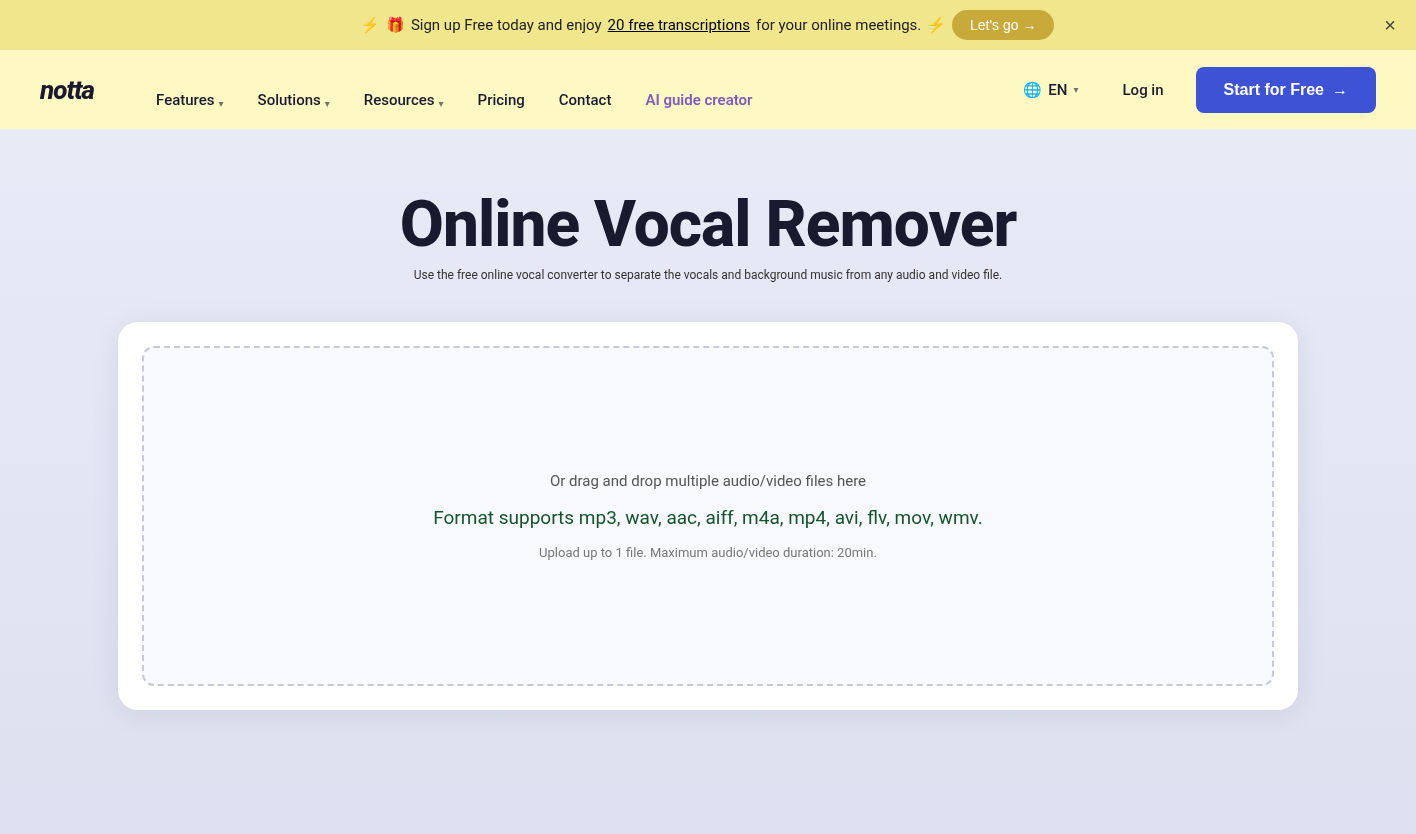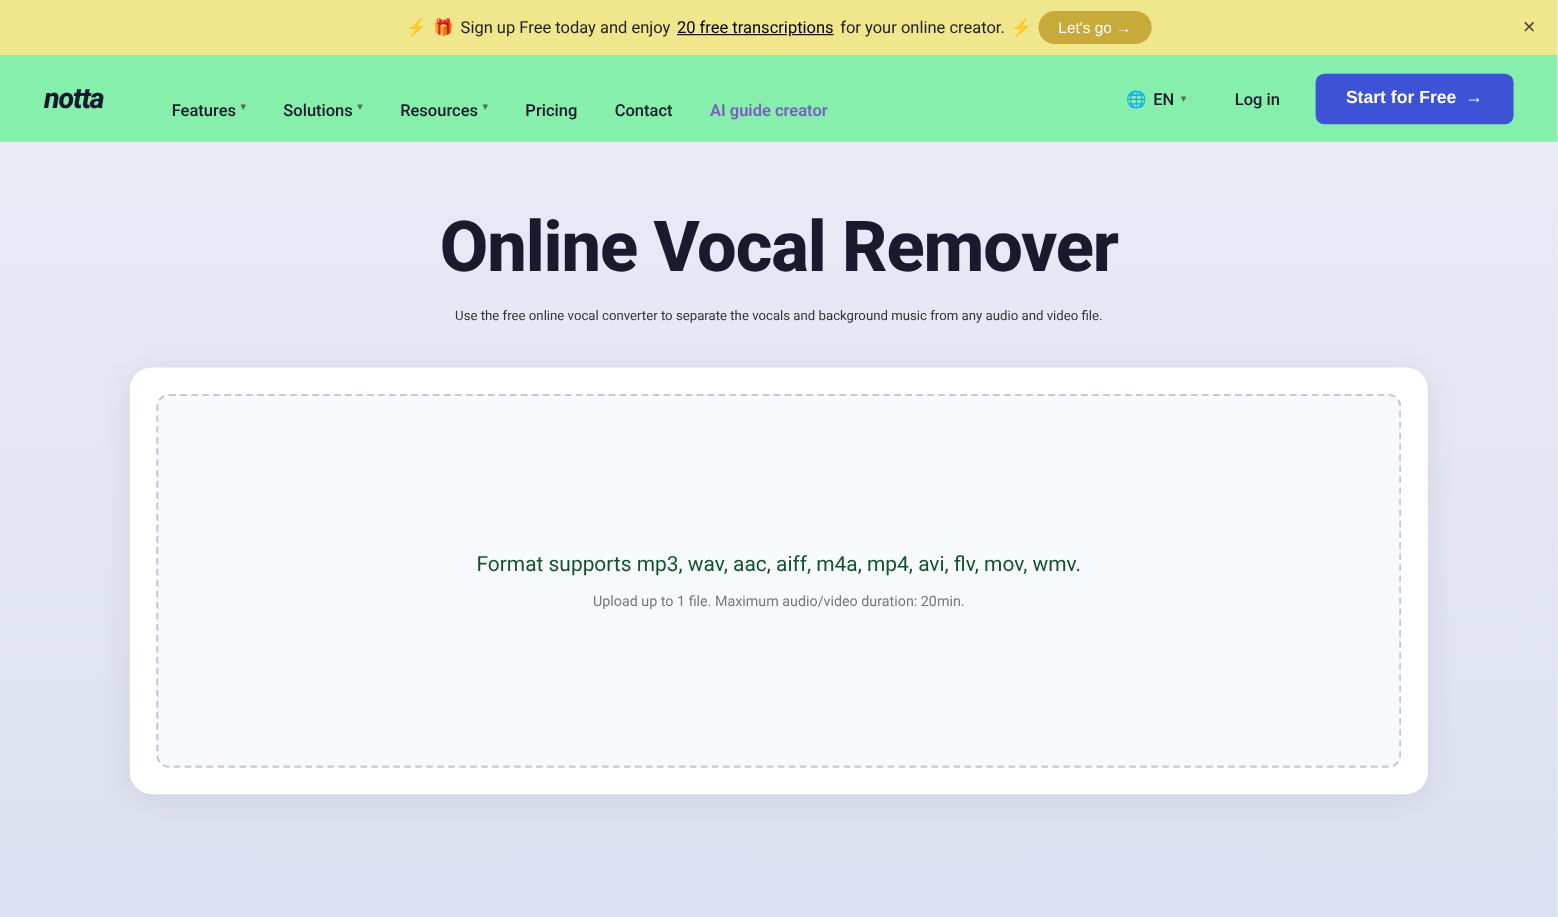--- a/index.html
+++ b/index.html
@@ -65,21 +65,21 @@
       background: none;
       border: none;
       font-size: 20px;
       cursor: pointer;
       color: #444;
       line-height: 1;
     }
 
     
     .navbar {
-      background: #86efac;
+      background: #fef9c3;
       display: flex;
       align-items: center;
       padding: 0 40px;
       height: 80px;
       border-bottom: 1px solid #eee;
       position: relative;
       z-index: 10;
     }
 
     .logo {
@@ -93,21 +93,21 @@
 
     .nav-links {
       display: flex;
       align-items: center;
       gap: 6px;
       flex: 1;
     }
 
     .nav-item {
       display: flex;
-      align-items: flex-start;
+      align-items: flex-end;
       gap: 4px;
       padding: 8px 14px;
       font-size: 15px;
       color: #1a1a2e;
       cursor: pointer;
       border-radius: 6px;
       font-weight: 500;
       white-space: nowrap;
       margin-top: 20px;
     }
@@ -172,21 +172,21 @@
       flex-direction: column;
       align-items: center;
       padding: 60px 40px 40px;
     }
 
     .page-title {
       font-size: 64px;
       font-weight: 800;
       color: #1a1a2e;
       text-align: center;
-      margin-bottom: 20px;
+      margin-bottom: 8px;
       letter-spacing: -1px;
       line-height: 1.1;
     }
 
     .page-subtitle {
       font-size: 12px;
       color: #333;
       text-align: center;
       margin-bottom: 40px;
       max-width: 700px;
@@ -246,21 +246,21 @@
   </style>
 </head>
 <body>
 
 <div class="banner">
   <div class="banner-text">
     <span>⚡</span>
     <span>🎁</span>
     <span>Sign up Free today and enjoy</span>
     <a class="banner-link">20 free transcriptions</a>
-    <span>for your online creator.</span>
+    <span>for your online meetings.</span>
     <span>⚡</span>
     <button class="banner-btn">Let's go →</button>
   </div>
   <button class="banner-close">×</button>
 </div>
 
 <nav class="navbar">
   <div class="logo">notta</div>
   <div class="nav-links">
     <div class="nav-item">
@@ -298,17 +298,18 @@
     </button>
   </div>
 </nav>
 
 <main class="main">
   <h1 class="page-title">Online Vocal Remover</h1>
   <p class="page-subtitle">Use the free online vocal converter to separate the vocals and background music from any audio and video file.</p>
 
   <div class="upload-card">
     <div class="upload-dropzone">
+      <p class="upload-or-text">Or drag and drop multiple audio/video files here</p>
       <p class="upload-formats">Format supports mp3, wav, aac, aiff, m4a, mp4, avi, flv, mov, wmv.</p>
       <p class="upload-limit">Upload up to 1 file. Maximum audio/video duration: 20min.</p>
     </div>
   </div>
 </main>
 
 </body></html>

